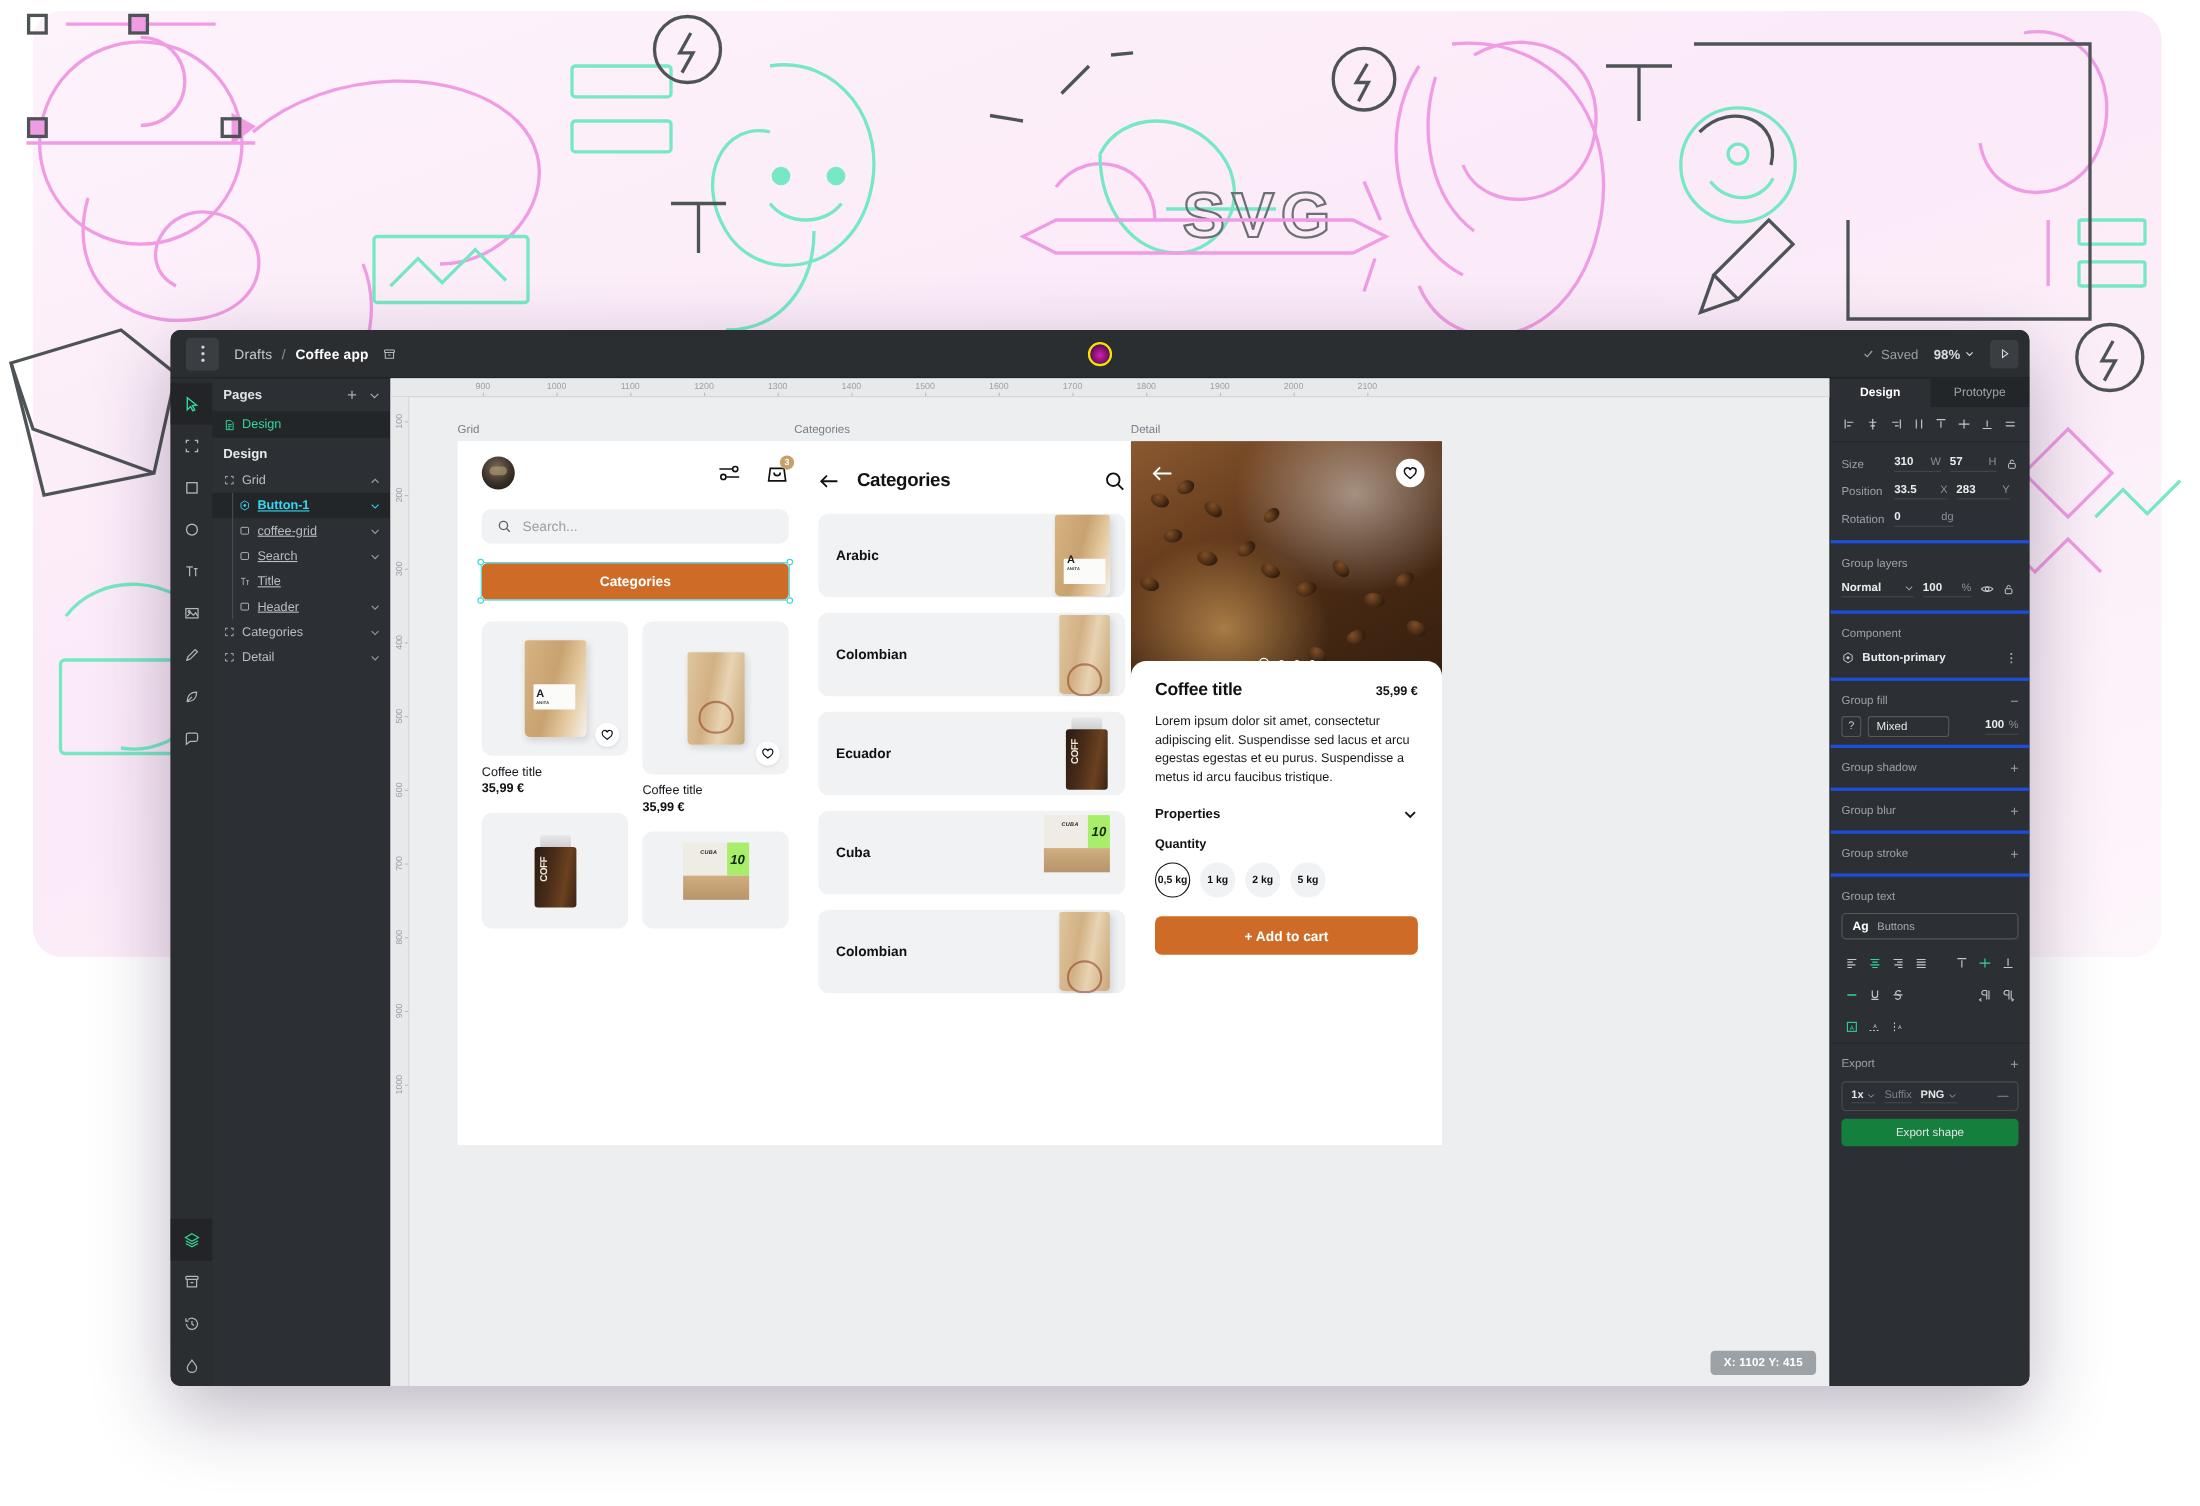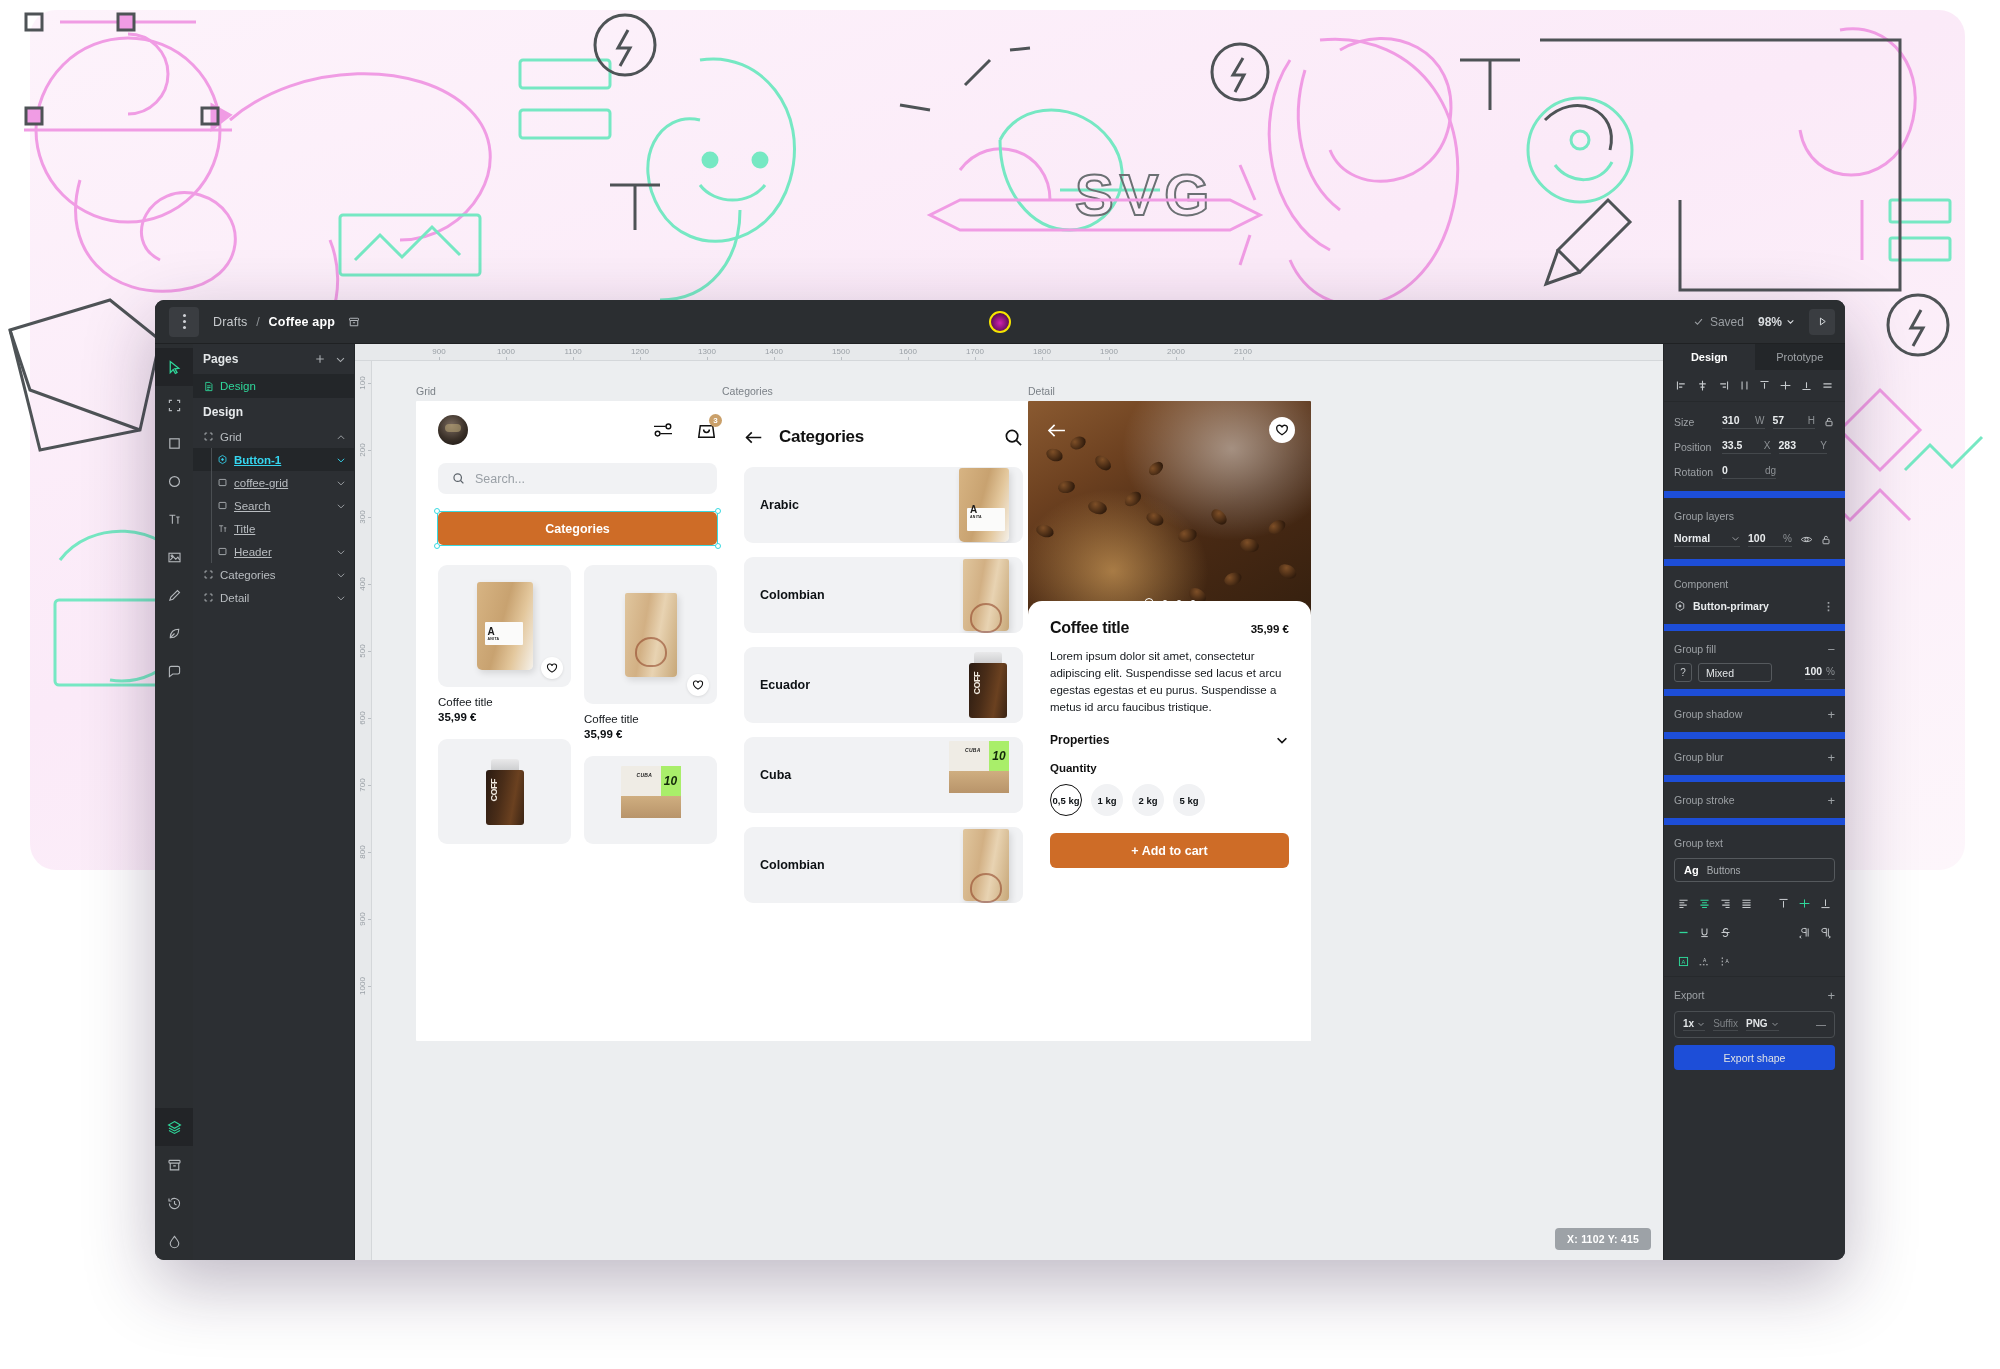--- a/index.html
+++ b/index.html
@@ -314,21 +314,21 @@
     width: 182px; flex: 0 0 182px; background: #2c2f33;
     border-left: 1px solid #232629; display: flex; flex-direction: column;
     overflow: hidden;
   }
   .tabs { display: flex; height: 26px; background: #232629; }
   .tab {
     flex: 1; display: flex; align-items: center; justify-content: center;
     font-size: 11px; color: #9da1a5;
   }
   .tab.active { background: #2c2f33; color: #fff; font-weight: 600; }
-  .sect { padding: 7px 10px; border-bottom: 7px solid #1d4ed8; }
+  .sect { padding: 7px 10px; border-bottom: 3px solid #1d4ed8; }
   .alignrow { display: flex; align-items: center; padding: 6px 8px; border-bottom: 1px solid #26292c; }
   .alignrow .gp { display: flex; gap: 2px; }
   .alignrow .gp.second { margin-left: auto; }
   .abtn { width: 19px; height: 19px; display: flex; align-items: center; justify-content: center; color: #c6cacd; }
   .prow { display: flex; align-items: center; height: 25px; font-size: 10.5px; color: #9da1a5; }
   .prow .lab { width: 48px; flex: 0 0 48px; }
   .fld {
     width: 54px; display: flex; align-items: center; gap: 4px;
     border-bottom: 1px solid #44484c; padding-bottom: 2px; margin-right: 8px;
   }
@@ -363,21 +363,21 @@
   .iconrow .ibtn.grn { color: #2fd79a; }
   .iconrow .sp { flex: 1; }
   .expbox {
     border: 1px solid #4a4e52; border-radius: 4px; height: 27px; margin-top: 5px;
     display: flex; align-items: center; padding: 0 8px; gap: 8px;
   }
   .ebf { display: flex; align-items: center; gap: 3px; border-bottom: 1px solid #44484c; padding-bottom: 1px; }
   .ebf .v { font-size: 10px; color: #e3e6e8; font-weight: 700; }
   .ebf .ph2 { font-size: 10px; color: #7e8286; }
   .expbtn {
-    margin: 7px 0 0 0; height: 25px; background: #1d4ed8; border-radius: 4px;
+    margin: 7px 0 0 0; height: 25px; background: #15803d; border-radius: 4px;
     display: flex; align-items: center; justify-content: center;
     font-size: 10.5px; color: #dfe2e4;
   }
   svg { display: block; }
 </style>
 </head>
 <body>
 
 <div id="backdrop">
   <div class="bd-panel"></div>

